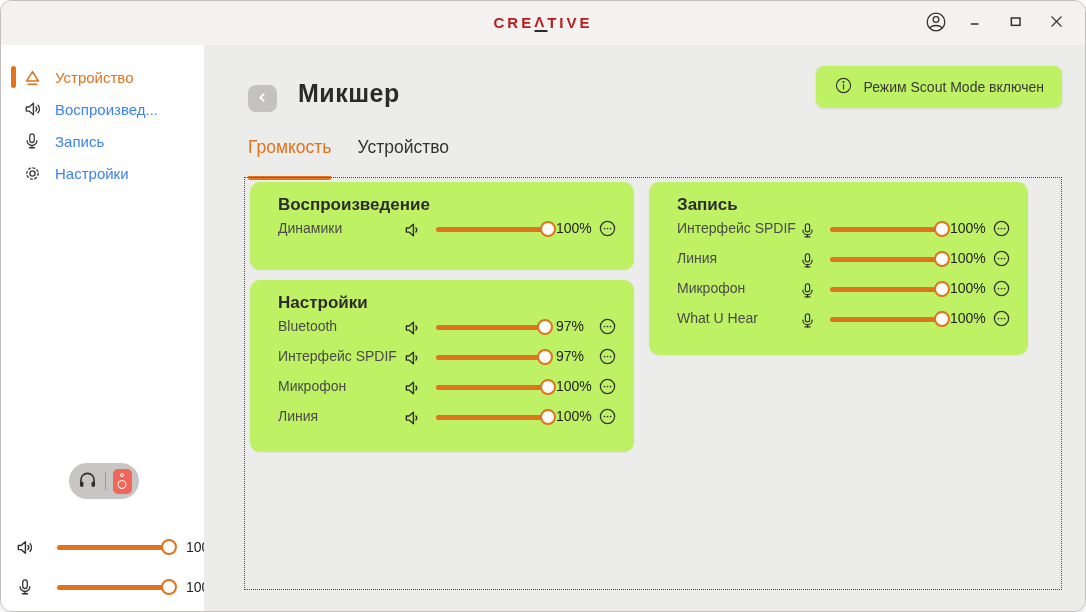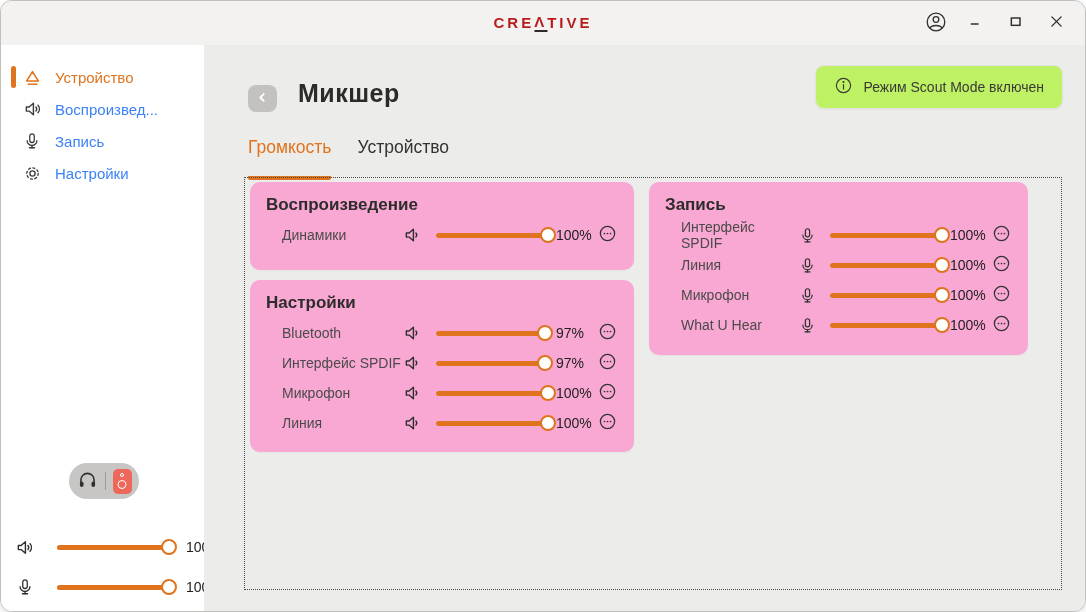--- a/index.html
+++ b/index.html
@@ -67,28 +67,28 @@
            box-shadow:0 1px 2px rgba(0,0,0,.05); }
   .scout-txt { font-size:14px; color:#3a3938; }
 
   .tabs { position:absolute; left:44px; top:92px; display:flex; gap:26px; }
   .tab { font-size:17.5px; color:#343332; padding-bottom:18px; cursor:pointer;
          border-bottom:4px solid transparent; border-radius:2px; }
   .tab.active { color:#e0731d; border-bottom-color:#e0731d; font-weight:500; }
 
   .mixer-area { position:absolute; left:40px; top:132px; width:818px; height:413px;
                 border:1px dotted #4a4a49; }
-  .card { position:absolute; background:#f9a8d4; border-radius:10px;
-          padding:13px 16px 8px 16px; box-shadow:0 1px 2px rgba(0,0,0,.04); }
+  .card { position:absolute; background:#bef264; border-radius:10px;
+          padding:13px 16px 8px 28px; box-shadow:0 1px 2px rgba(0,0,0,.04); }
   .card-playback   { left:5px;  top:4px;   width:384px; height:88px; }
   .card-monitoring { left:5px;  top:102px; width:384px; height:172px; }
   .card-recording  { left:404px; top:4px;  width:379px; height:173px; }
   .card-title { font-size:17px; font-weight:600; color:#2d2c2b; margin-bottom:5px; }
 
-  .mix-row { display:flex; align-items:center; height:30px;margin-left:16px; }
+  .mix-row { display:flex; align-items:flex-start; height:30px; }
   .row-label { flex:1; font-size:14px; color:#4b4a49; }
   .row-icon { width:20px; height:20px; display:flex; align-items:center;
               justify-content:center; color:#2f2f2e; }
   .slider { position:relative; width:112px; height:18px; margin:0 8px 0 13px;
             cursor:pointer; }
   .rail { position:absolute; left:0; right:0; top:7px; height:5px; border-radius:3px;
           background:#dedddc; }
   .fill { position:absolute; left:0; top:7px; height:5px; border-radius:3px;
           background:#e0731d; }
   .knob { position:absolute; top:1px; width:16px; height:16px; border-radius:50%;

